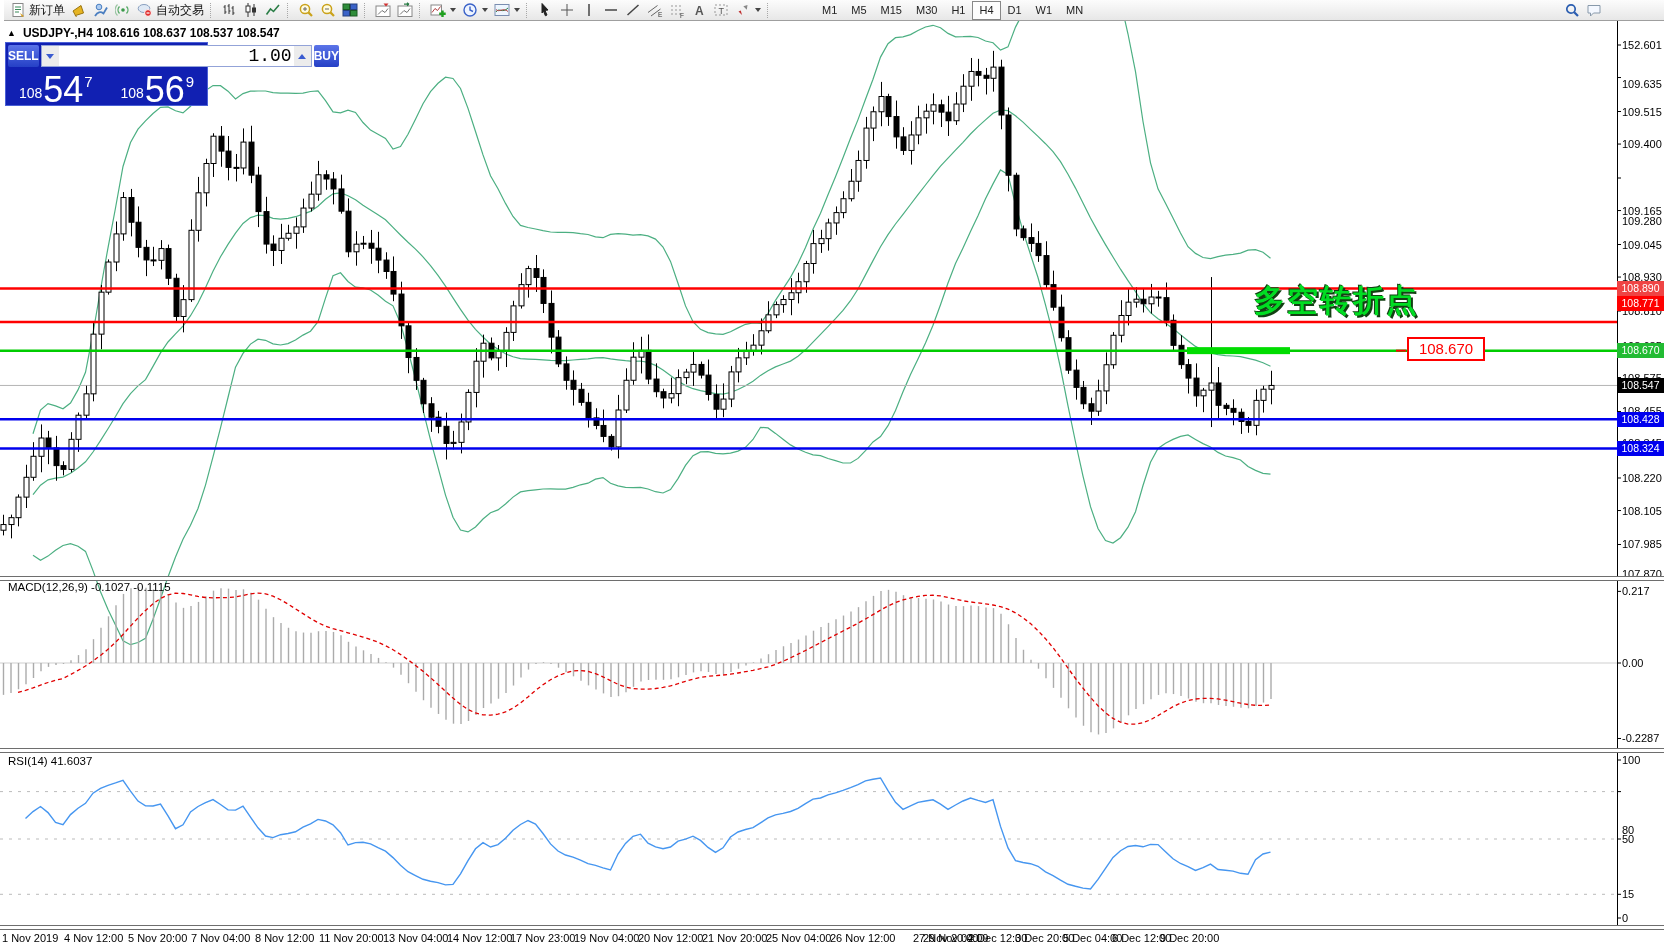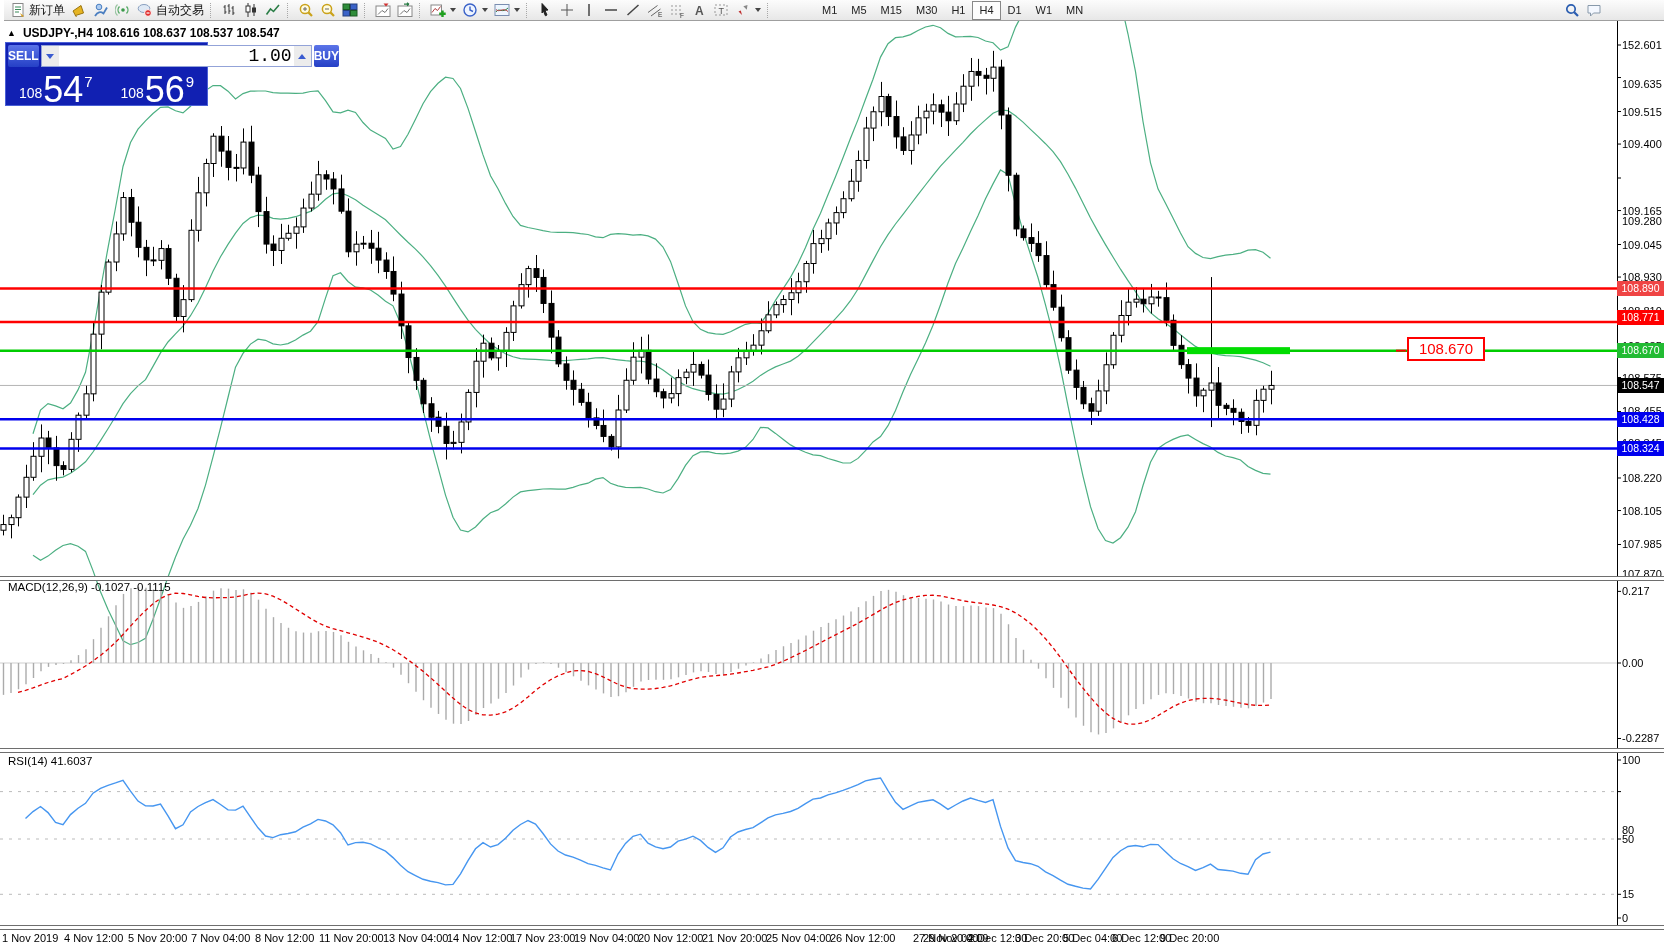--- a/index.html
+++ b/index.html
@@ -905,20 +905,21 @@
         <span class="oc-small">108</span>
         <span class="oc-big">56</span>
         <span class="oc-sup">9</span>
       </div>
     </div>
   </div>
 
   <div class="pane-label" style="top:581px">MACD(12,26,9) -0.1027 -0.1115</div>
   <div class="pane-label" style="top:755px">RSI(14) 41.6037</div>
 
+  <div class="annotation">多空转折点</div>
   <div class="callout">108.670</div>
 
   <div id="axis-area">
       <div class="tick" style="top: 39px;">152.601</div>
       <div class="tick" style="top: 78px;">109.635</div>
       <div class="tick" style="top: 105.505px;">109.515</div>
       <div class="tick" style="top: 138.05px;">109.400</div>
       <div class="tick" style="top: 172.01px; margin-top: 43px;">109.280</div>
       <div class="tick" style="top: 204.555px;">109.165</div>
       <div class="tick" style="top: 238.515px;">109.045</div>
@@ -934,21 +935,21 @@
       <div class="tick" style="top: 568px;">107.870</div>
       <div class="tick" style="top: 585.39px;">0.217</div>
       <div class="tick" style="top: 657px;">0.00</div>
       <div class="tick" style="top: 732.471px;">-0.2287</div>
       <div class="tick" style="top: 754px;">100</div>
       <div class="tick" style="top: 785.6px; margin-top: 38px;">80</div>
       <div class="tick" style="top: 833px;">50</div>
       <div class="tick" style="top: 888.3px;">15</div>
       <div class="tick" style="top: 912px;">0</div>
       <div class="flag" style="top: 280.88px; background: #ef4444;">108.890</div>
-      <div class="flag" style="top: 310px; background: rgb(255, 0, 0);">108.771</div>
+      <div class="flag" style="top: 296px; background: rgb(255, 0, 0);">108.771</div>
       <div class="flag" style="top: 343.14px; background: rgb(34, 187, 51);">108.670</div>
       <div class="flag" style="top: 411.626px; background: rgb(0, 0, 238);">108.428</div>
       <div class="flag" style="top: 441.058px; background: rgb(0, 0, 238);">108.324</div>
       <div class="flag" style="top: 377.949px; background: rgb(0, 0, 0);">108.547</div>
     </div>
   <div id="date-area">
       <div class="date" style="left: 2px;">1 Nov 2019</div>
       <div class="date" style="left: 64px;">4 Nov 12:00</div>
       <div class="date" style="left: 128px;">5 Nov 20:00</div>
       <div class="date" style="left: 191px;">7 Nov 04:00</div>

